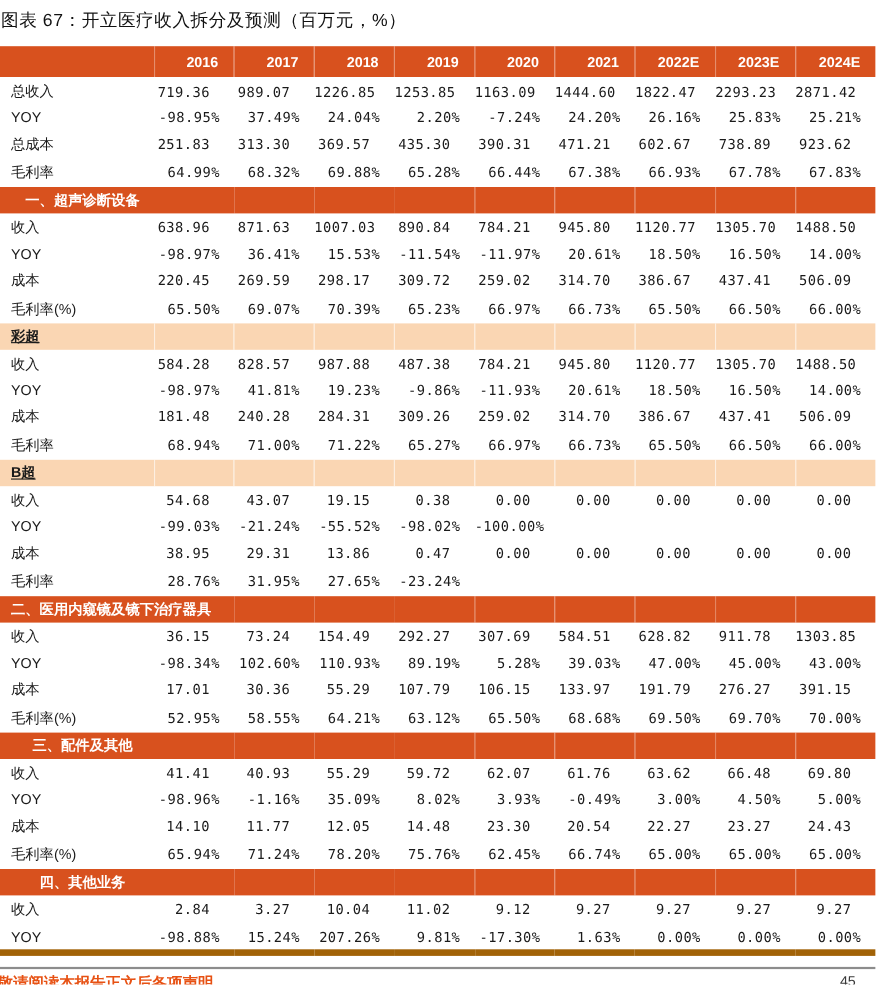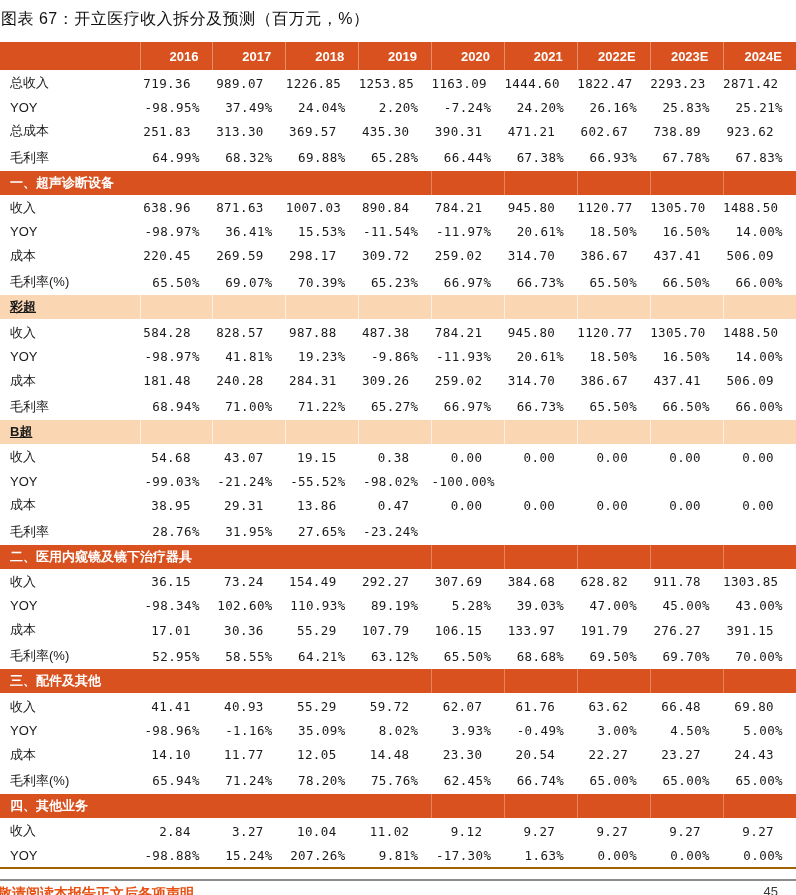--- a/index.html
+++ b/index.html
@@ -9,40 +9,40 @@
     font-family:"Liberation Sans", sans-serif;
   }
   .title{
     position:absolute;top:9px;left:1px;
     font-size:16px;font-weight:normal;letter-spacing:.5px;color:#111;
     white-space:nowrap;
   }
   table{
     position:absolute;top:42px;left:0;width:796px;height:827px;
     border-collapse:collapse;table-layout:fixed;
-    border-bottom:2px solid #a16207;
+    border-bottom:6px solid #a16207;
   }
   thead tr{height:28px;}
   thead th{
     background:var(--orange);color:#fff;
     font-size:13px;font-weight:bold;text-align:right;
     padding:0 14px 0 0;border-left:1px solid rgba(255,255,255,.35);
   }
   thead th.corner{border-left:none;}
   td{font-size:13px;vertical-align:middle;padding:0;}
   td.label{text-align:left;padding-left:10px;white-space:nowrap;overflow:visible;}
   tr.bold td.label{font-weight:normal;}
   td.num{
     font-family:"DejaVu Sans Mono", monospace;
     font-size:12.5px;text-align:right;padding-right:22px;
     letter-spacing:.4px;white-space:nowrap;
   }
   td.pct{padding-right:13px;}
   tr.section{height:24px;}
-  tr.section td{background:var(--orange);color:#fff;}
+  tr.section td{background:var(--orange);color:#fff;text-align:center;}
   tr.section td.label{font-weight:bold;font-size:13px;}
   tr.section td.sep-late{border-left:1px solid rgba(255,255,255,.3);}
   tr.subsection{height:24px;text-decoration:underline;}
   tr.subsection td{background:var(--peach);color:#1a1a1a;}
   tr.subsection td.label{font-weight:bold;}
   tr.subsection td.sep{border-left:1px solid rgba(255,255,255,.6);}
   .footer-line{
     position:absolute;top:879px;left:0;width:796px;height:2px;
     background:#8c8c8c;
   }
@@ -329,21 +329,21 @@
         <td class="sep-late"></td>
         <td class="sep-late"></td>
       </tr>
       <tr class="data">
         <td class="label">收入</td>
         <td class="num">36.15</td>
         <td class="num">73.24</td>
         <td class="num">154.49</td>
         <td class="num">292.27</td>
         <td class="num">307.69</td>
-        <td class="num">384.68</td>
+        <td class="num">584.51</td>
         <td class="num">628.82</td>
         <td class="num">911.78</td>
         <td class="num">1303.85</td>
       </tr>
       <tr class="data">
         <td class="label">YOY</td>
         <td class="num pct">-98.34%</td>
         <td class="num pct">102.60%</td>
         <td class="num pct">110.93%</td>
         <td class="num pct">89.19%</td>

